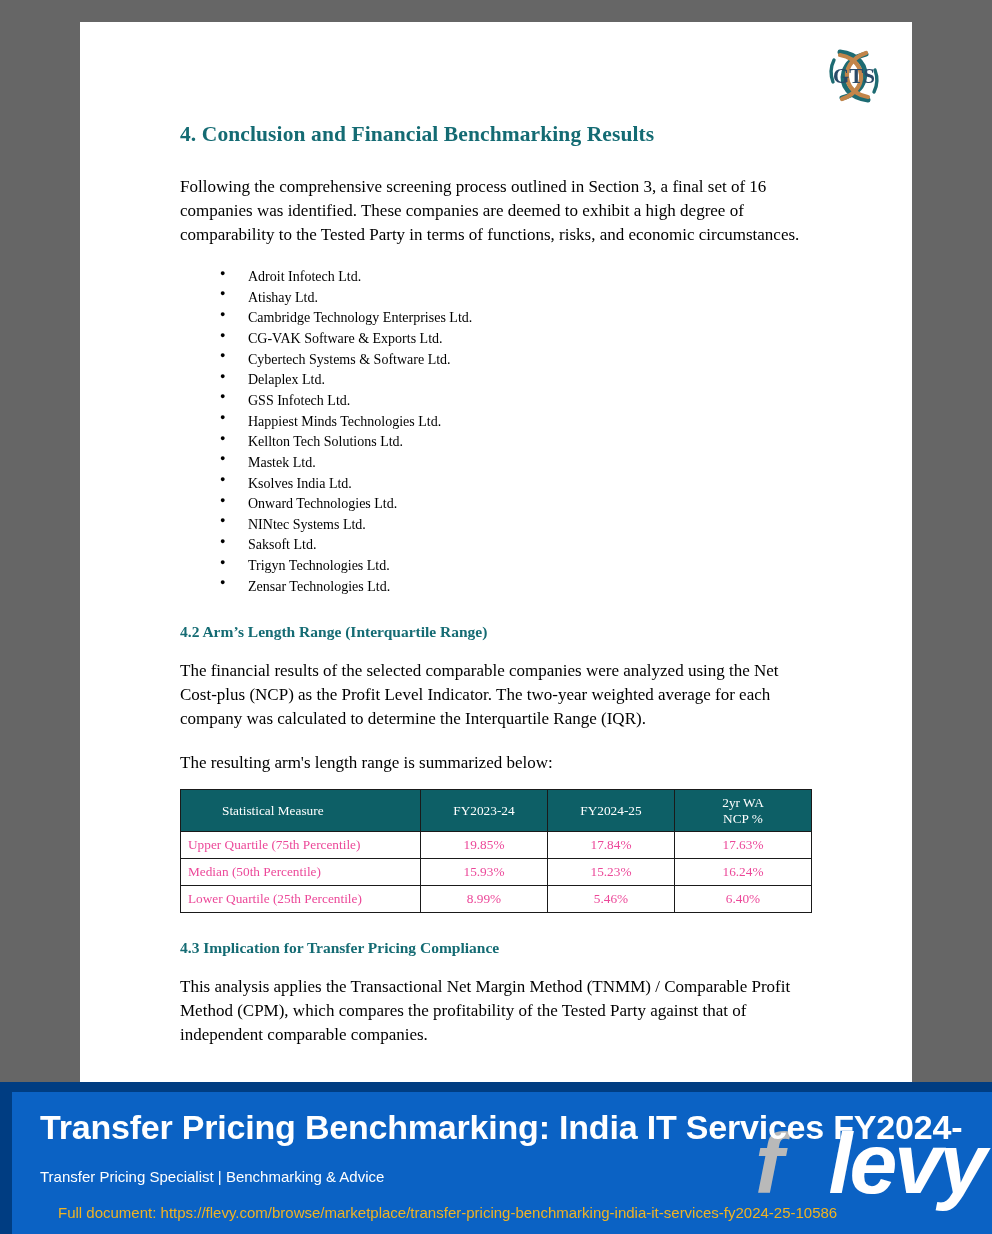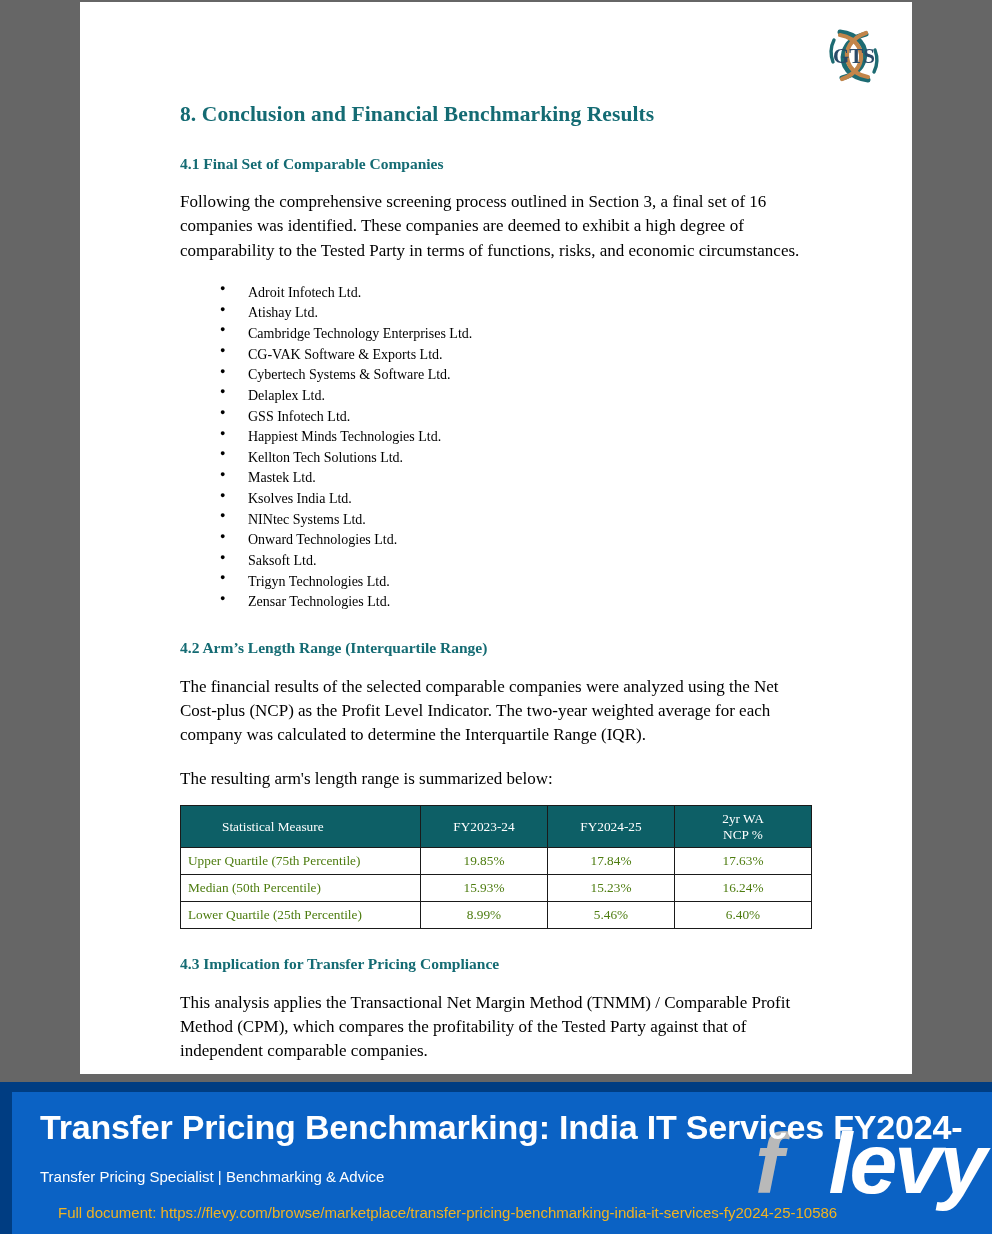--- a/index.html
+++ b/index.html
@@ -14,21 +14,21 @@
     background: #666666;
     font-family: "Liberation Serif", "DejaVu Serif", serif;
     overflow: hidden;
     position: relative;
   }
 
   
   .page {
     position: absolute;
     left: 80px;
-    top: 2px;
+    top: 22px;
     width: 832px;
     height: 1072px;
     background: #ffffff;
   }
 
   
   .logo-wrap {
     position: absolute;
     right: 22px;
     top: 18px;
@@ -114,21 +114,21 @@
   }
   table.iqr-table thead th.measure-col {
     text-align: left;
     padding-left: 41px;
   }
   table.iqr-table thead th.num-col {
     text-align: center;
   }
   table.iqr-table tbody td {
     height: 27px;
-    color: #4d7c0f;
+    color: #ec4899;
     background: #fff;
   }
   table.iqr-table tbody td.measure-cell { text-align: left; }
   table.iqr-table tbody td.value-cell { text-align: center; }
 
   .col-w-measure { width: 240px; }
   .col-w-num     { width: 127px; }
   .col-w-last    { width: 137px; }
 
   
@@ -213,39 +213,38 @@
         <path d="M24 59 C39 54, 46 42, 42 30 C39 21, 30 16, 22 15" stroke="#c2854a" stroke-width="4.2"></path>
         <path d="M16 20 C13 26, 12 34, 15 42" stroke="#1d6b72" stroke-width="3.4"></path>
         <path d="M56 52 C59 46, 60 38, 57 30" stroke="#1d6b72" stroke-width="3.4"></path>
       </g>
       <text x="36" y="43" text-anchor="middle" font-family="Liberation Serif, serif" font-size="21" font-weight="bold" fill="#2a4a68">GTS</text>
     </svg>
   </div>
 
   <div class="content">
 
-    <h1 class="doc-h1">8. Conclusion and Financial Benchmarking Results</h1>
-
-    <h2 class="doc-h2">4.1 Final Set of Comparable Companies</h2>
+    <h1 class="doc-h1">4. Conclusion and Financial Benchmarking Results</h1>
+
     <p class="doc-p">Following the comprehensive screening process outlined in Section 3, a final set of 16 companies was identified. These companies are deemed to exhibit a high degree of comparability to the Tested Party in terms of functions, risks, and economic circumstances.</p>
 
     <ul class="company-list">
       <li>Adroit Infotech Ltd.</li>
       <li>Atishay Ltd.</li>
       <li>Cambridge Technology Enterprises Ltd.</li>
       <li>CG-VAK Software &amp; Exports Ltd.</li>
       <li>Cybertech Systems &amp; Software Ltd.</li>
       <li>Delaplex Ltd.</li>
       <li>GSS Infotech Ltd.</li>
       <li>Happiest Minds Technologies Ltd.</li>
       <li>Kellton Tech Solutions Ltd.</li>
       <li>Mastek Ltd.</li>
       <li>Ksolves India Ltd.</li>
+      <li>Onward Technologies Ltd.</li>
       <li>NINtec Systems Ltd.</li>
-      <li>Onward Technologies Ltd.</li>
       <li>Saksoft Ltd.</li>
       <li>Trigyn Technologies Ltd.</li>
       <li>Zensar Technologies Ltd.</li>
     </ul>
 
     <h2 class="doc-h2">4.2 Arm’s Length Range (Interquartile Range)</h2>
     <p class="doc-p">The financial results of the selected comparable companies were analyzed using the Net Cost-plus (NCP) as the Profit Level Indicator. The two-year weighted average for each company was calculated to determine the Interquartile Range (IQR).</p>
     <p class="doc-p tight">The resulting arm's length range is summarized below:</p>
 
     <table class="iqr-table">

